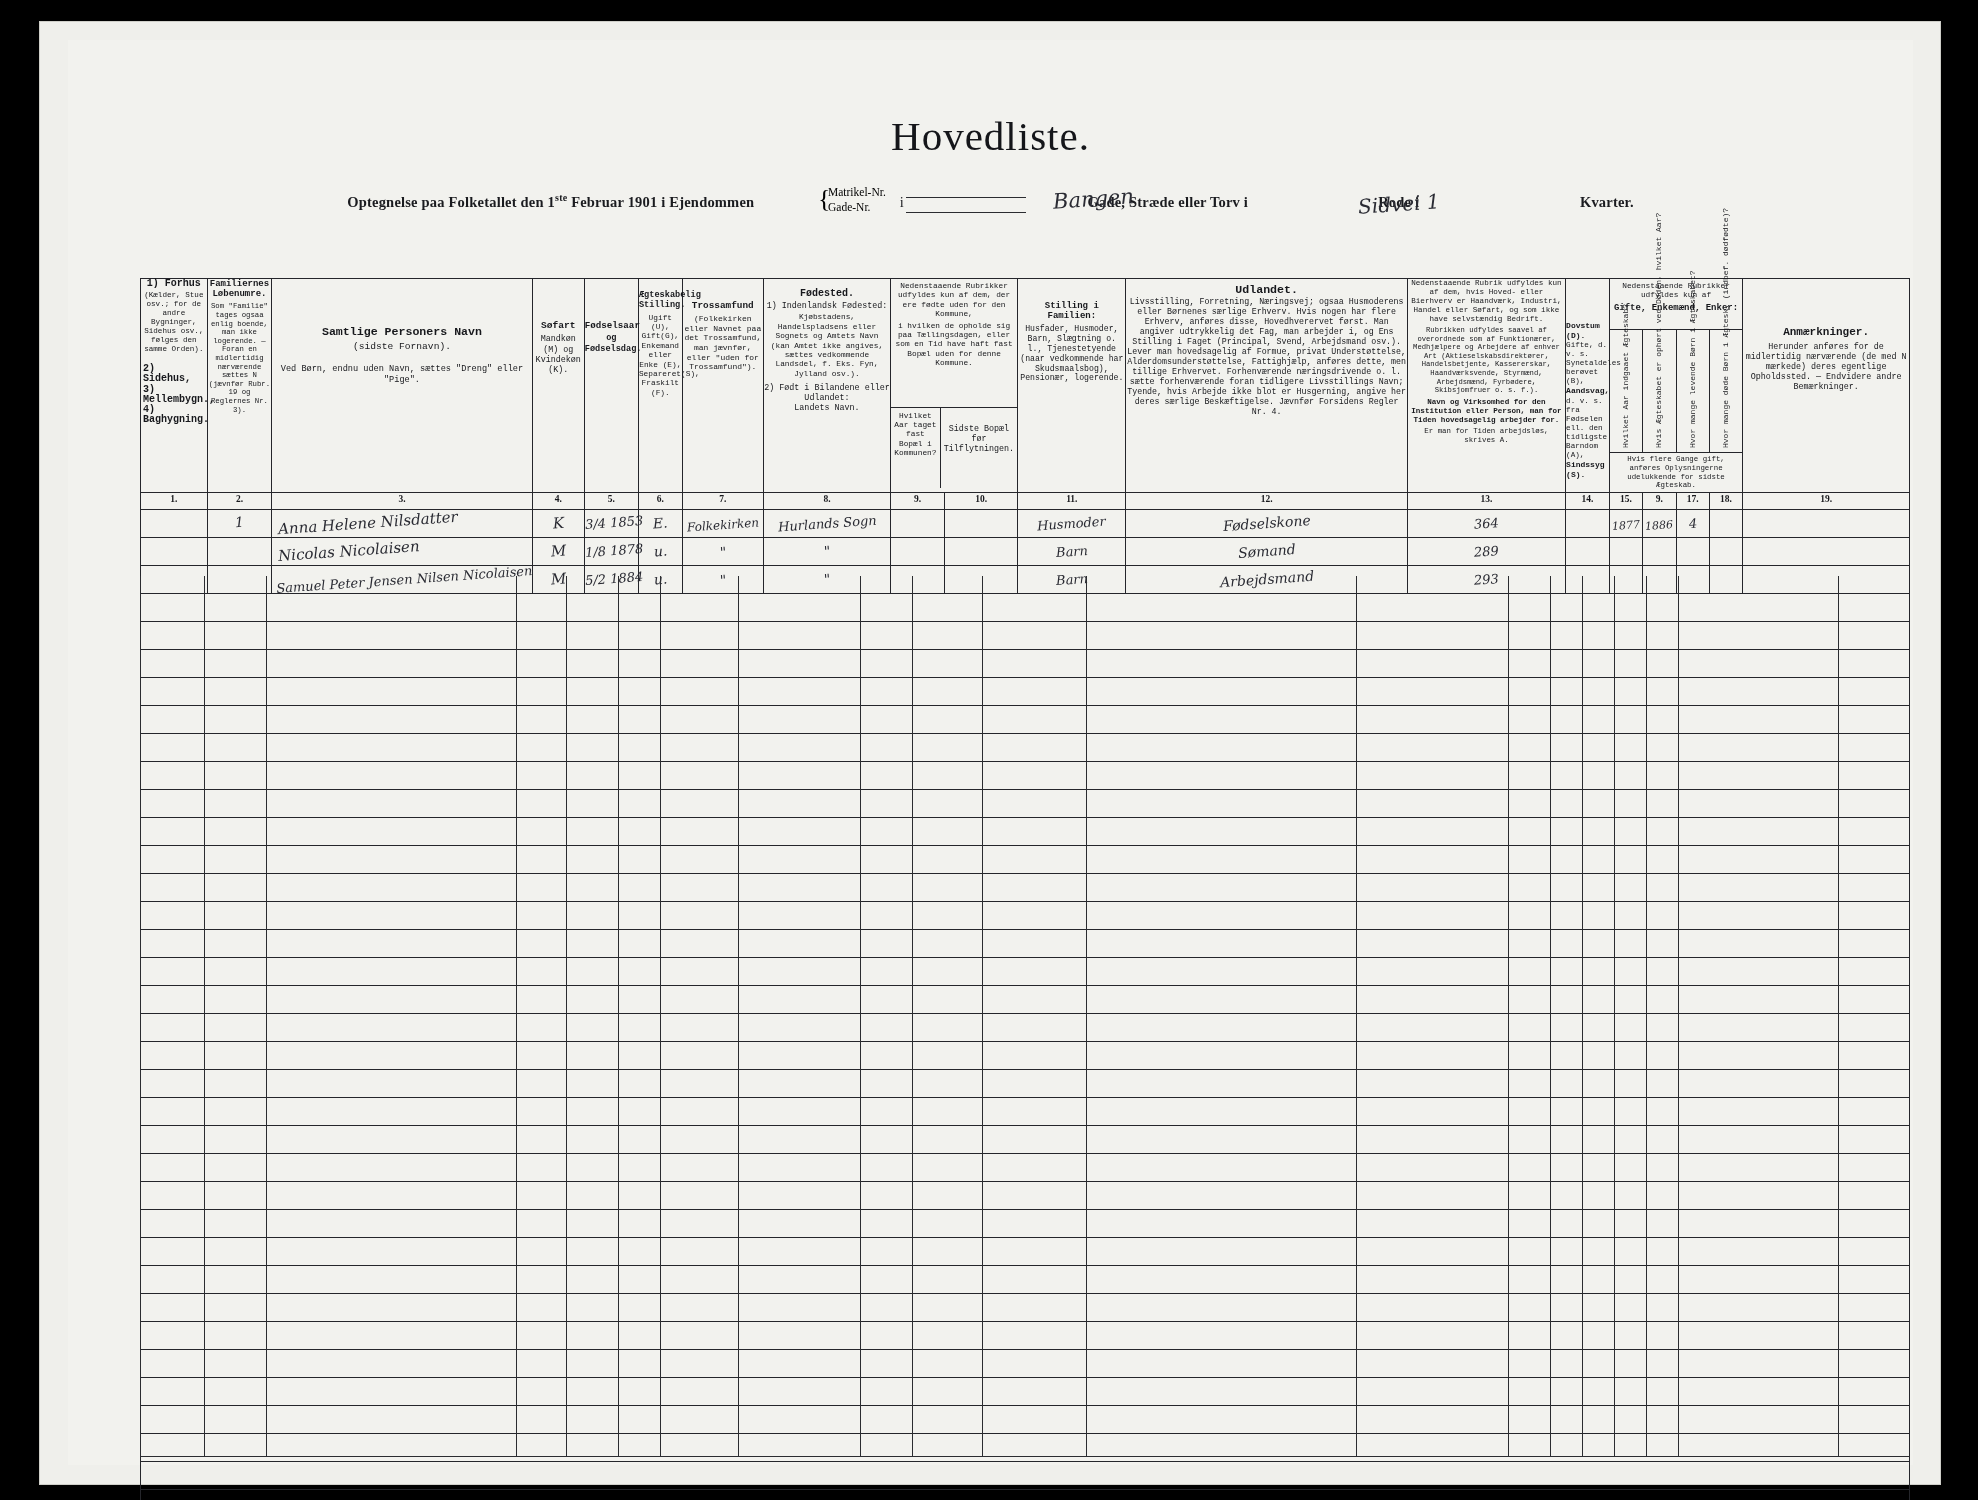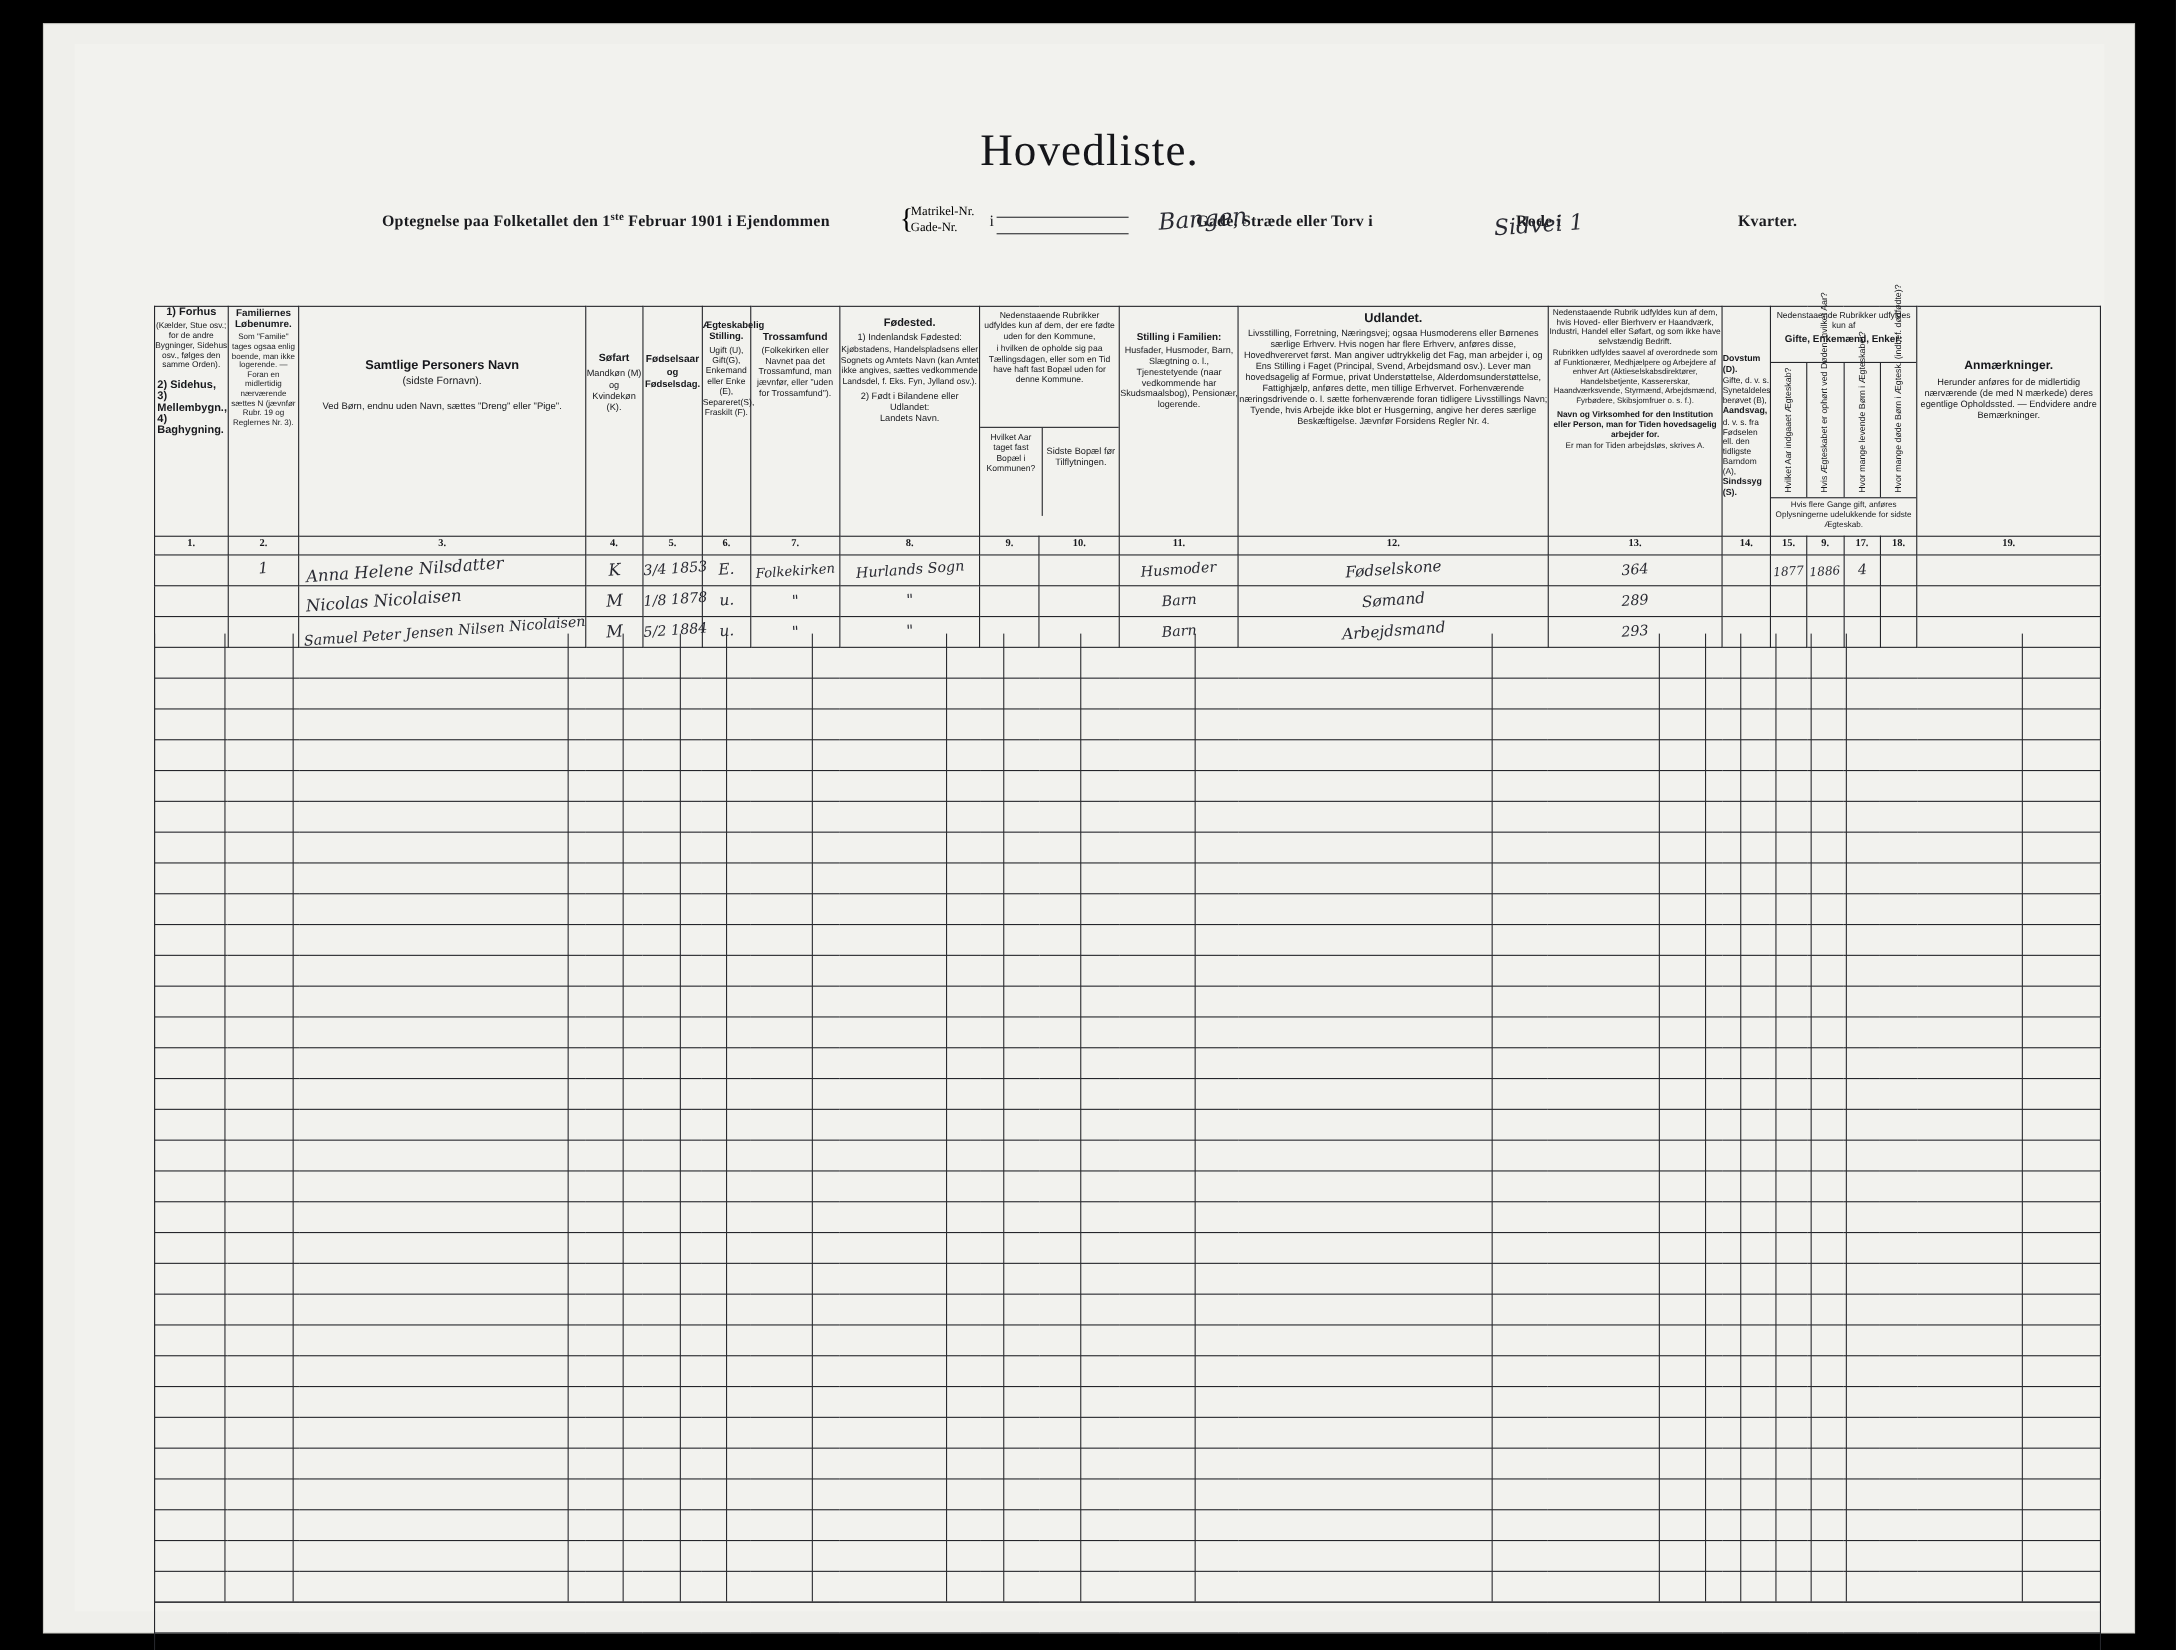--- a/index.html
+++ b/index.html
@@ -109,21 +109,21 @@
     vertical-align: top;
     padding: 0;
   }
   .hdr {
     height: 208px;
     font-size: 8.6px;
     line-height: 10.2px;
     color: #17181c;
     text-align: center;
     padding: 3px 2px 0 2px;
-    font-family: Liberation Sans, sans-serif;
+    font-family: Liberation Mono, monospace;
     margin-top: 15px;
   }
   .hdr .big { font-size: 11.6px; font-weight: bold; }
   .hdr .mid { font-size: 10px; font-weight: bold; }
   .numrow td {
     height: 15px;
     text-align: center;
     font-size: 9.5px;
     font-weight: bold;
     color: #17181c;

